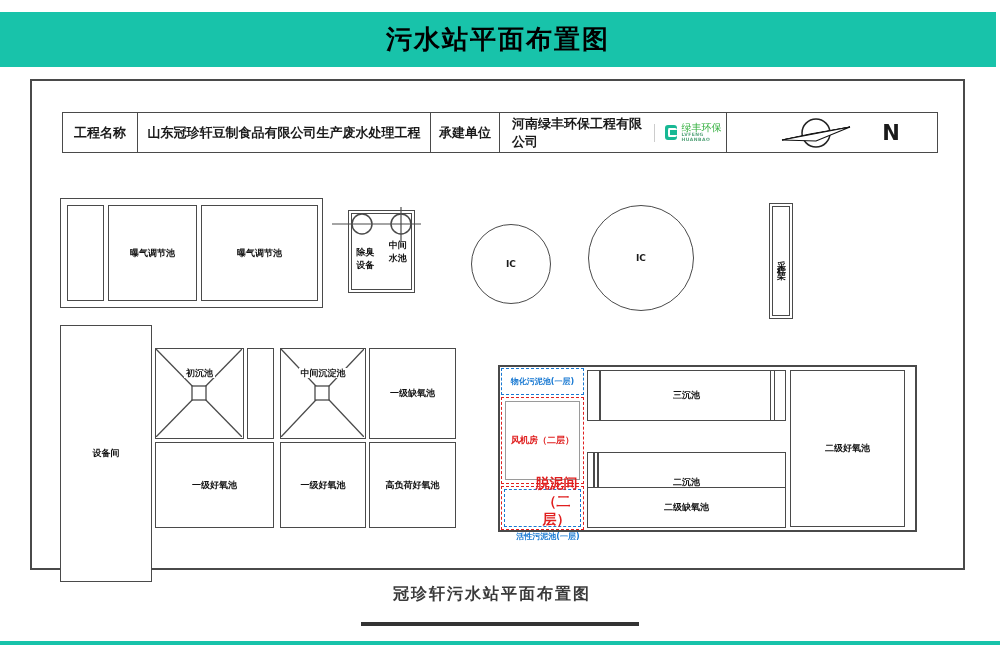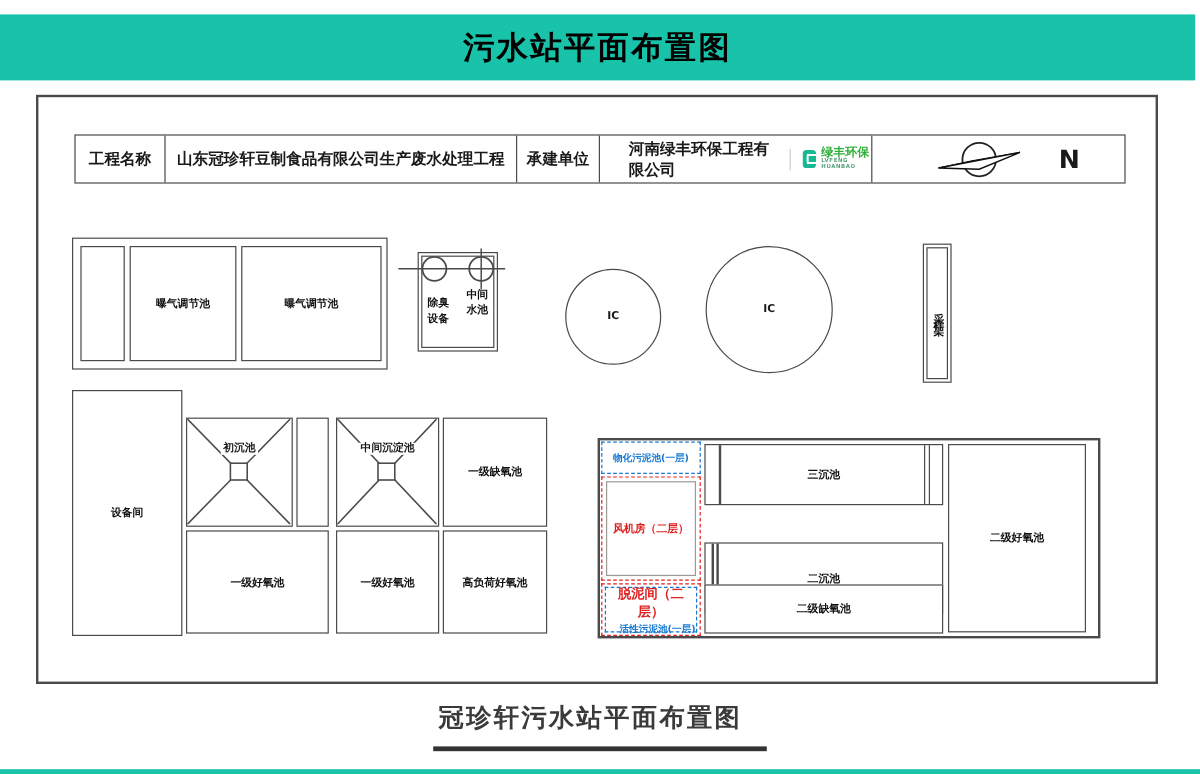--- a/index.html
+++ b/index.html
@@ -24,50 +24,50 @@
         justify-content:center;font-weight:bold;font-size:9px;background:#fff;}
   .vtext{writing-mode:vertical-rl;text-orientation:upright;letter-spacing:5px;}
   .crossbox{border:1.5px solid #4a4a4a;background:#fff;}
   .crossbox .lbl{position:absolute;left:0;right:0;top:20%;text-align:center;
         font-weight:bold;font-size:9px;}
   .crossbox .lbl span{background:#fff;padding:0 2px;}
   .dashed-blue{border:1.5px dashed #1778d2;color:#1778d2;}
   .dashed-red{border:1.5px dashed #e01f1f;color:#e01f1f;}
   .inner-solid{position:absolute;left:3px;right:3px;top:3px;bottom:3px;border:1px solid #9a9a9a;}
   .thinline{background:#4a4a4a;}
-  .footer-title{left:0;top:584px;width:984px;text-align:center;font-size:21px;
+  .footer-title{left:0;top:584px;width:984px;text-align:center;font-size:16px;
         font-weight:bold;color:#3a3a3a;letter-spacing:2px;}
   .underbar{left:361px;top:622px;width:278px;height:4px;background:#333;}
   .teal-strip{left:0;top:641px;width:1000px;height:4px;background:#18c3aa;}
   .logo{display:flex;align-items:center;gap:4px;margin-left:10px;}
   .logo-divider{width:1px;height:18px;background:#cccccc;margin-left:10px;}
   .logo-mark{width:15px;height:15px;background:#18b894;border-radius:3px;position:relative;}
   .logo-mark:after{content:"";position:absolute;left:3px;top:3px;width:9px;height:9px;
         border:2px solid #fff;border-right:none;border-radius:2px;box-sizing:border-box;}
   .logo-texts{display:flex;flex-direction:column;line-height:1;}
-  .logo-name{color:#2fae3a;font-size:10px;font-weight:bold;}
+  .logo-name{color:#2fae3a;font-size:10px;font-weight:normal;}
   .logo-sub{color:#55a37a;font-size:4.5px;letter-spacing:0.5px;}
   svg{display:block;}
 </style>
 </head>
 <body>
 
 <div class="page">
 
   <div class="abs banner">
     <span class="banner-title">污水站平面布置图</span>
   </div>
 
   <div class="abs frame"></div>
 
   <div class="abs tb">
     <div class="tb-cell" style="width:74px;">工程名称</div>
     <div class="tb-cell" style="width:293px;">山东冠珍轩豆制食品有限公司生产废水处理工程</div>
     <div class="tb-cell" style="width:69px;">承建单位</div>
-    <div class="tb-cell" style="width:227px;justify-content:flex-start;padding-left:24px;">
+    <div class="tb-cell" style="width:227px;justify-content:flex-start;padding-left:12px;">
       <span>河南绿丰环保工程有限公司</span>
       <span class="logo-divider"></span>
       <span class="logo">
         <span class="logo-mark"></span>
         <span class="logo-texts">
           <span class="logo-name">绿丰环保</span>
           <span class="logo-sub">LVFENG HUANBAO</span>
         </span>
       </span>
     </div>
@@ -105,21 +105,21 @@
     <span>IC</span>
   </div>
   <div class="abs circ" style="left:588px;top:205px;width:106px;height:106px;">
     <span>IC</span>
   </div>
 
   <div class="abs pbox dbl" style="left:769px;top:203px;width:24px;height:116px;">
     <span class="vtext">采样架</span>
   </div>
 
-  <div class="abs pbox" style="left:60px;top:325px;width:92px;height:205px;">
+  <div class="abs pbox" style="left:60px;top:325px;width:92px;height:257px;">
     <span>设备间</span>
   </div>
 
   <div class="abs crossbox" style="left:155px;top:348px;width:89px;height:91px;">
     <svg width="86" height="88" style="position:absolute;left:0;top:0;">
       <line x1="0" y1="0" x2="86" y2="88" stroke="#4a4a4a" stroke-width="1.3"></line>
       <line x1="0" y1="88" x2="86" y2="0" stroke="#4a4a4a" stroke-width="1.3"></line>
       <rect x="36" y="37" width="14" height="14" fill="#fff" stroke="#4a4a4a" stroke-width="1.3"></rect>
     </svg>
     <div class="lbl"><span>初沉池</span></div>
@@ -151,21 +151,21 @@
 
   <div class="abs pbox dashed-blue" style="left:501px;top:368px;width:83px;height:27px;font-size:8px;">
     <span>物化污泥池(一层)</span>
   </div>
   <div class="abs pbox dashed-red" style="left:501px;top:397px;width:83px;height:87px;">
     <div class="inner-solid"></div>
     <span style="position:relative;">风机房（二层）</span>
   </div>
   <div class="abs pbox dashed-red" style="left:501px;top:486px;width:83px;height:44px;">
     <div class="abs dashed-blue" style="left:2px;top:2px;right:2px;bottom:2px;border-width:1px;display:flex;flex-direction:column;align-items:center;justify-content:center;gap:2px;">
-      <span style="color:#e01f1f;font-size:11px;">脱泥间（二层）</span>
+      <span style="color:#e01f1f;font-size:14px;margin-left:28px;">脱泥间（二层）</span>
       <span style="color:#1778d2;font-size:8px;margin-left:11px;">活性污泥池(一层)</span>
     </div>
   </div>
 
   <div class="abs pbox" style="left:587px;top:370px;width:199px;height:51px;">
     <div class="abs thinline" style="left:11px;top:0;width:1.5px;height:100%;"></div>
     <div class="abs thinline" style="right:10px;top:0;width:1.5px;height:100%;"></div>
     <div class="abs thinline" style="right:14px;top:0;width:1.5px;height:100%;"></div>
     <span>三沉池</span>
   </div>

